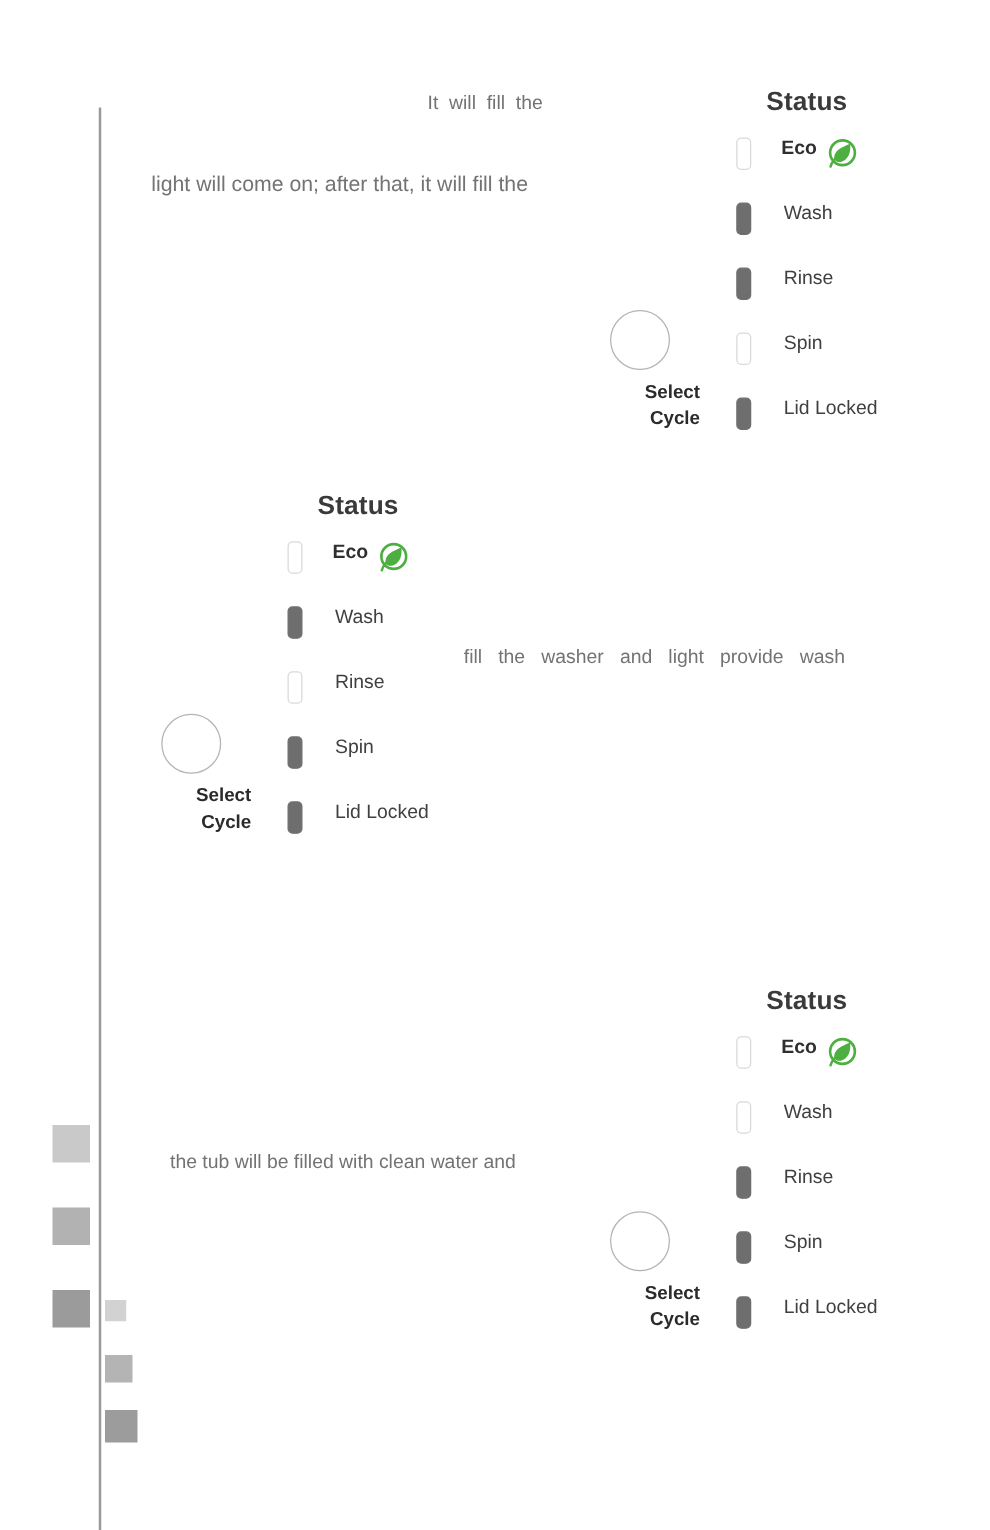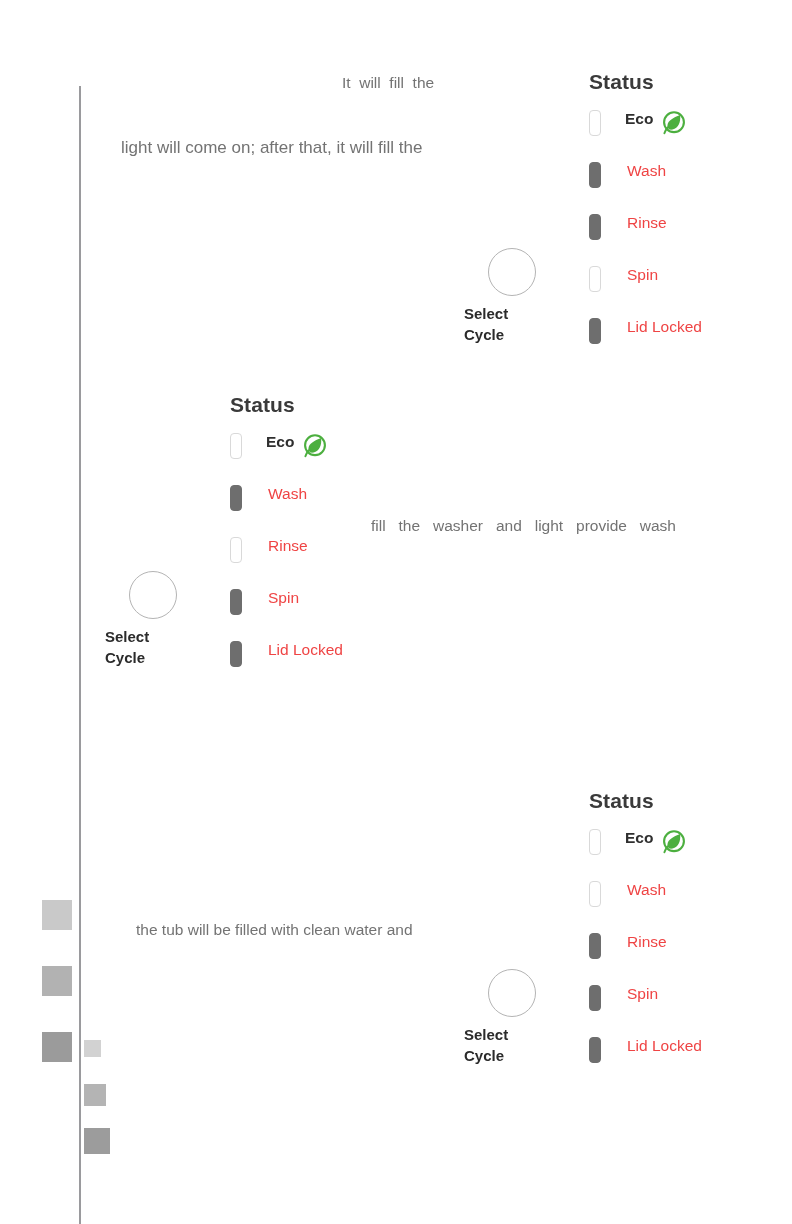--- a/index.html
+++ b/index.html
@@ -37,20 +37,21 @@
   .panel {
     position: absolute;
   }
   .panel-title {
     font-size: 21px;
     font-weight: 600;
     color: #3a3a3a;
     letter-spacing: 0.1px;
     margin: 0 0 16px 0;
     white-space: pre;
+    text-align: center;
   }
   .ind-row {
     display: flex;
     align-items: flex-start;
     height: 52px;
   }
   .ind-lamp {
     width: 12px;
     height: 26px;
     border-radius: 4px;
@@ -60,40 +61,40 @@
   .ind-lamp.on {
     background: #6e6e6e;
     border: 1px solid #6e6e6e;
   }
   .ind-lamp.off {
     background: #ffffff;
     border: 1px solid #d9d9d9;
   }
   .ind-label {
     font-size: 15.5px;
-    color: #ef4444;
+    color: #404040;
     white-space: pre;
     margin-left: 26px;
   }
   .ind-row.eco .ind-label {
     font-weight: 700;
     color: #2f2f2f;
     margin-left: 24px;
   }
   .eco-badge {
     margin-left: 8px;
     display: inline-flex;
     align-items: center;
     vertical-align: middle;
   }
 
   
   .knob-group {
     position: absolute;
-    text-align: left;
+    text-align: right;
   }
   .knob {
     width: 48px;
     height: 48px;
     border-radius: 50%;
     border: 1.5px solid #b4b4b4;
     background: #ffffff;
     margin: 0 auto;
     box-sizing: border-box;
   }

